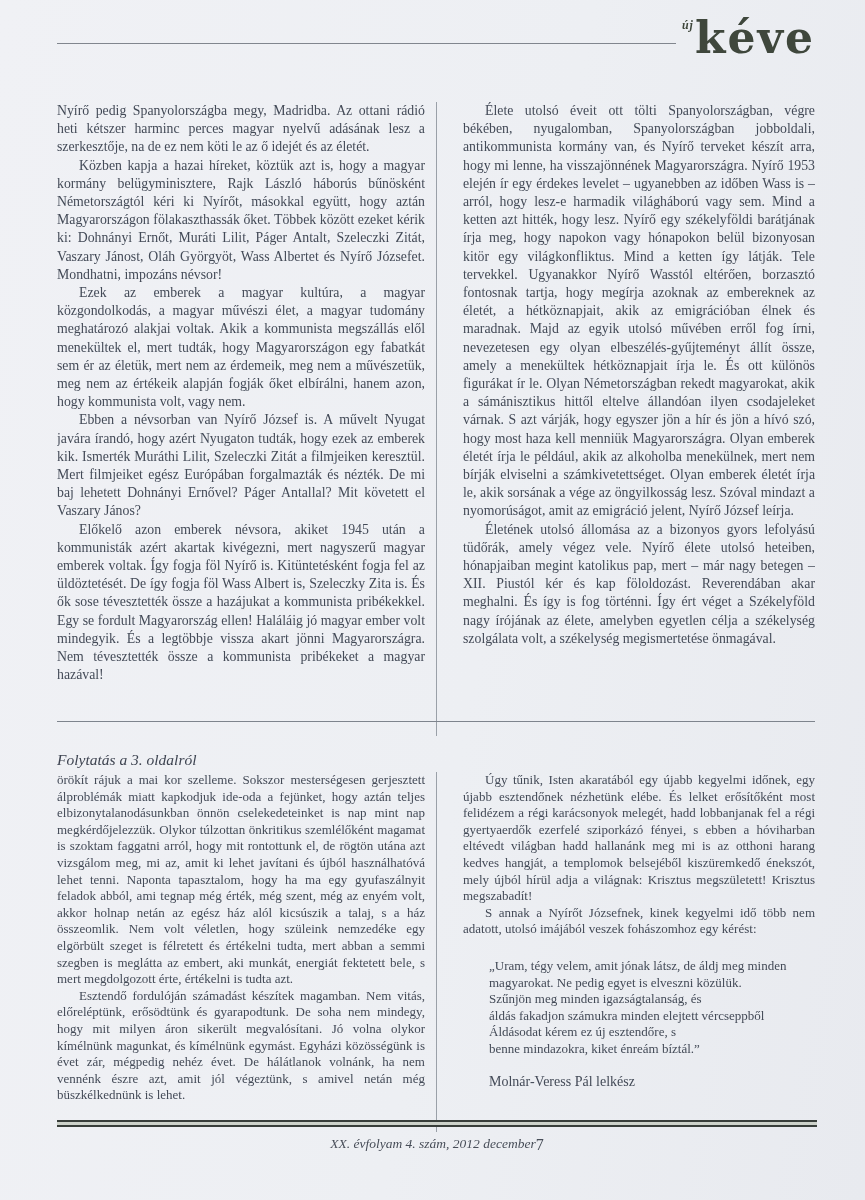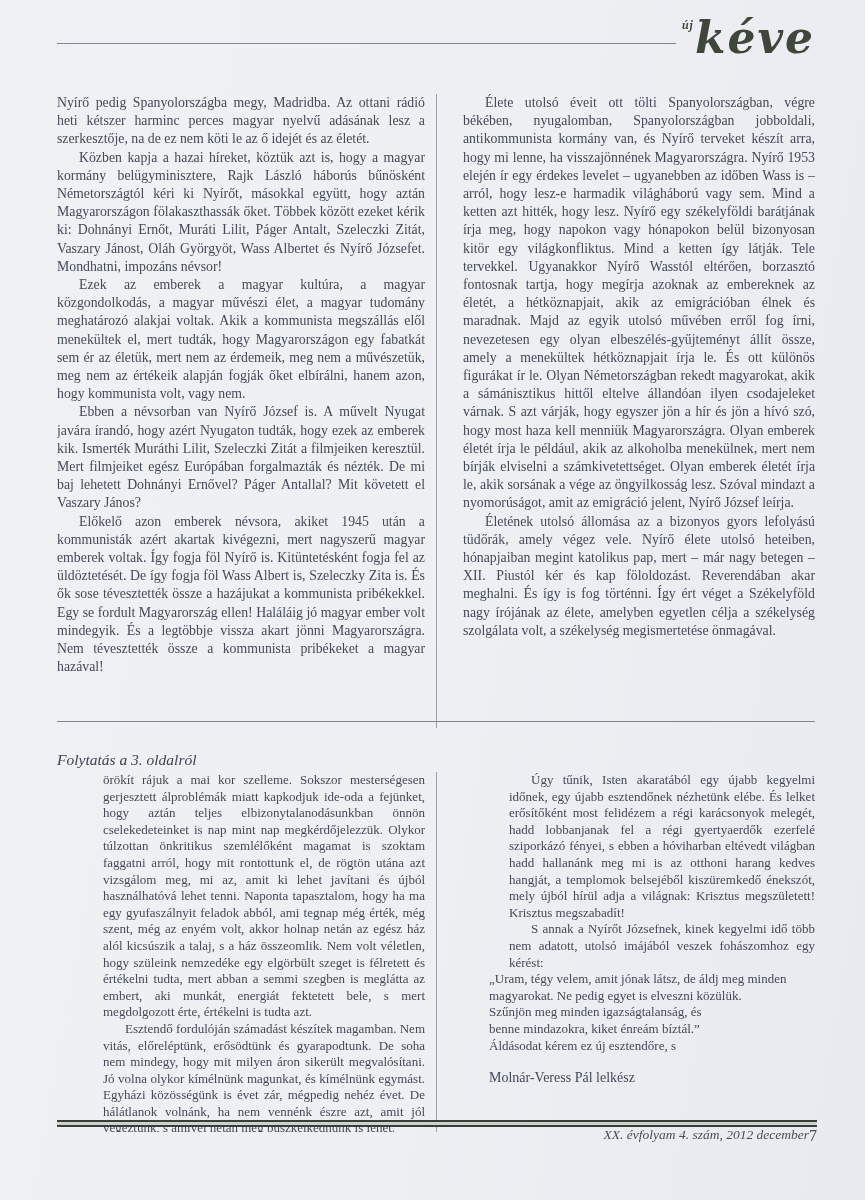--- a/index.html
+++ b/index.html
@@ -44,21 +44,20 @@
     font-style: italic;
     letter-spacing: 1px;
     transform: translateY(-24px);
     margin-right: 1px;
   }
   .logo-main {
     font-family: "DejaVu Serif", serif;
     font-size: 44px;
     font-weight: bold;
     letter-spacing: 2px;
-    font-style: italic;
   }
 
   
   .two-col {
     display: grid;
     grid-template-columns: 1fr 1fr;
   }
   .col-left  { padding-right: 11px; }
   .col-right { border-left: 1px solid #9aa0a8; padding-left: 26px; }
 
@@ -68,21 +67,21 @@
     text-align: justify;
     text-indent: 22px;
   }
   .para.no-indent { text-indent: 0; }
   .para.gap-before { }
 
   
   .article-top {
     position: absolute;
     left: 57px;
-    top: 94px;
+    top: 102px;
     width: 758px;
     height: 634px;
     overflow: hidden;
   }
   .article-top .two-col { height: 100%; }
 
   
   .section-divider {
     position: absolute;
     left: 57px;
@@ -106,26 +105,26 @@
     margin-bottom: 3px;
     margin-top: 20px;
   }
   .article-bottom .two-col {
     height: 360px;
     overflow: hidden;
   }
   .article-bottom .para {
     font-size: 13px;
     line-height: 16.6px;
-    margin-left: 46px;
   }
   .prayer {
     margin-left: 26px;
     font-size: 13px;
     line-height: 16.6px;
+    margin-top: 20px;
   }
   .signature {
     margin: 16px 0 0 26px;
     font-size: 14px;
     line-height: 16.6px;
   }
 
   
   .page-footer {
     position: absolute;
@@ -134,22 +133,23 @@
     top: 1120px;
   }
   .footer-rule {
     height: 7px;
     border-top: 2px solid #383e3a;
     border-bottom: 2px solid #383e3a;
     background: #cdd2ca;
   }
   .footer-row {
     display: flex;
-    justify-content: flex-end;
+    justify-content: center;
     align-items: flex-start;
+    margin-top: 9px;
   }
   .issue-info {
     font-style: italic;
     font-size: 13.5px;
     color: #474d58;
   }
   .page-number {
     font-size: 16px;
     color: #474d58;
   }
@@ -191,22 +191,23 @@
         <p class="para no-indent">örökít rájuk a mai kor szelleme. Sokszor mesterségesen gerjesztett álproblémák miatt kapkodjuk ide-oda a fejünket, hogy aztán teljes elbizonytalanodásunkban önnön cselekedeteinket is nap mint nap megkérdőjelezzük. Olykor túlzottan önkritikus szemlélőként magamat is szoktam faggatni arról, hogy mit rontottunk el, de rögtön utána azt vizsgálom meg, mi az, amit ki lehet javítani és újból használhatóvá lehet tenni. Naponta tapasztalom, hogy ha ma egy gyufaszálnyit feladok abból, ami tegnap még érték, még szent, még az enyém volt, akkor holnap netán az egész ház alól kicsúszik a talaj, s a ház összeomlik. Nem volt véletlen, hogy szüleink nemzedéke egy elgörbült szeget is félretett és értékelni tudta, mert abban a semmi szegben is meglátta az embert, aki munkát, energiát fektetett bele, s mert megdolgozott érte, értékelni is tudta azt.</p>
         <p class="para">Esztendő fordulóján számadást készítek magamban. Nem vitás, előreléptünk, erősödtünk és gyarapodtunk. De soha nem mindegy, hogy mit milyen áron sikerült megvalósítani. Jó volna olykor kímélnünk magunkat, és kímélnünk egymást. Egyházi közösségünk is évet zár, mégpedig nehéz évet. De hálátlanok volnánk, ha nem vennénk észre azt, amit jól végeztünk, s amivel netán még büszkélkednünk is lehet.</p>
       </div>
       <div class="col-right">
         <p class="para">Úgy tűnik, Isten akaratából egy újabb kegyelmi időnek, egy újabb esztendőnek nézhetünk elébe. És lelket erősítőként most felidézem a régi karácsonyok melegét, hadd lobbanjanak fel a régi gyertyaerdők ezerfelé sziporkázó fényei, s ebben a hóviharban eltévedt világban hadd hallanánk meg mi is az otthoni harang kedves hangját, a templomok belsejéből kiszüremkedő énekszót, mely újból hírül adja a világnak: Krisztus megszületett! Krisztus megszabadít!</p>
         <p class="para">S annak a Nyírőt Józsefnek, kinek kegyelmi idő több nem adatott, utolsó imájából veszek fohászomhoz egy kérést:</p>
         <div class="prayer">
           <div class="prayer-line">„Uram, tégy velem, amit jónak látsz, de áldj meg minden</div>
           <div class="prayer-line">magyarokat. Ne pedig egyet is elveszni közülük.</div>
           <div class="prayer-line">Szűnjön meg minden igazságtalanság, és</div>
+          <div class="prayer-line">áldás fakadjon számukra minden elejtett vércseppből</div>
+          <div class="prayer-line">Áldásodat kérem ez új esztendőre, s</div>
           <div class="prayer-line">benne mindazokra, kiket énreám bíztál.”</div>
-          <div class="prayer-line">Áldásodat kérem ez új esztendőre, s</div>
         </div>
         <p class="signature">Molnár-Veress Pál lelkész</p>
       </div>
     </div>
   </section>
 
   <footer class="page-footer">
     <div class="footer-rule"></div>
     <div class="footer-row">
       <span class="issue-info">XX. évfolyam 4. szám, 2012 december</span>

